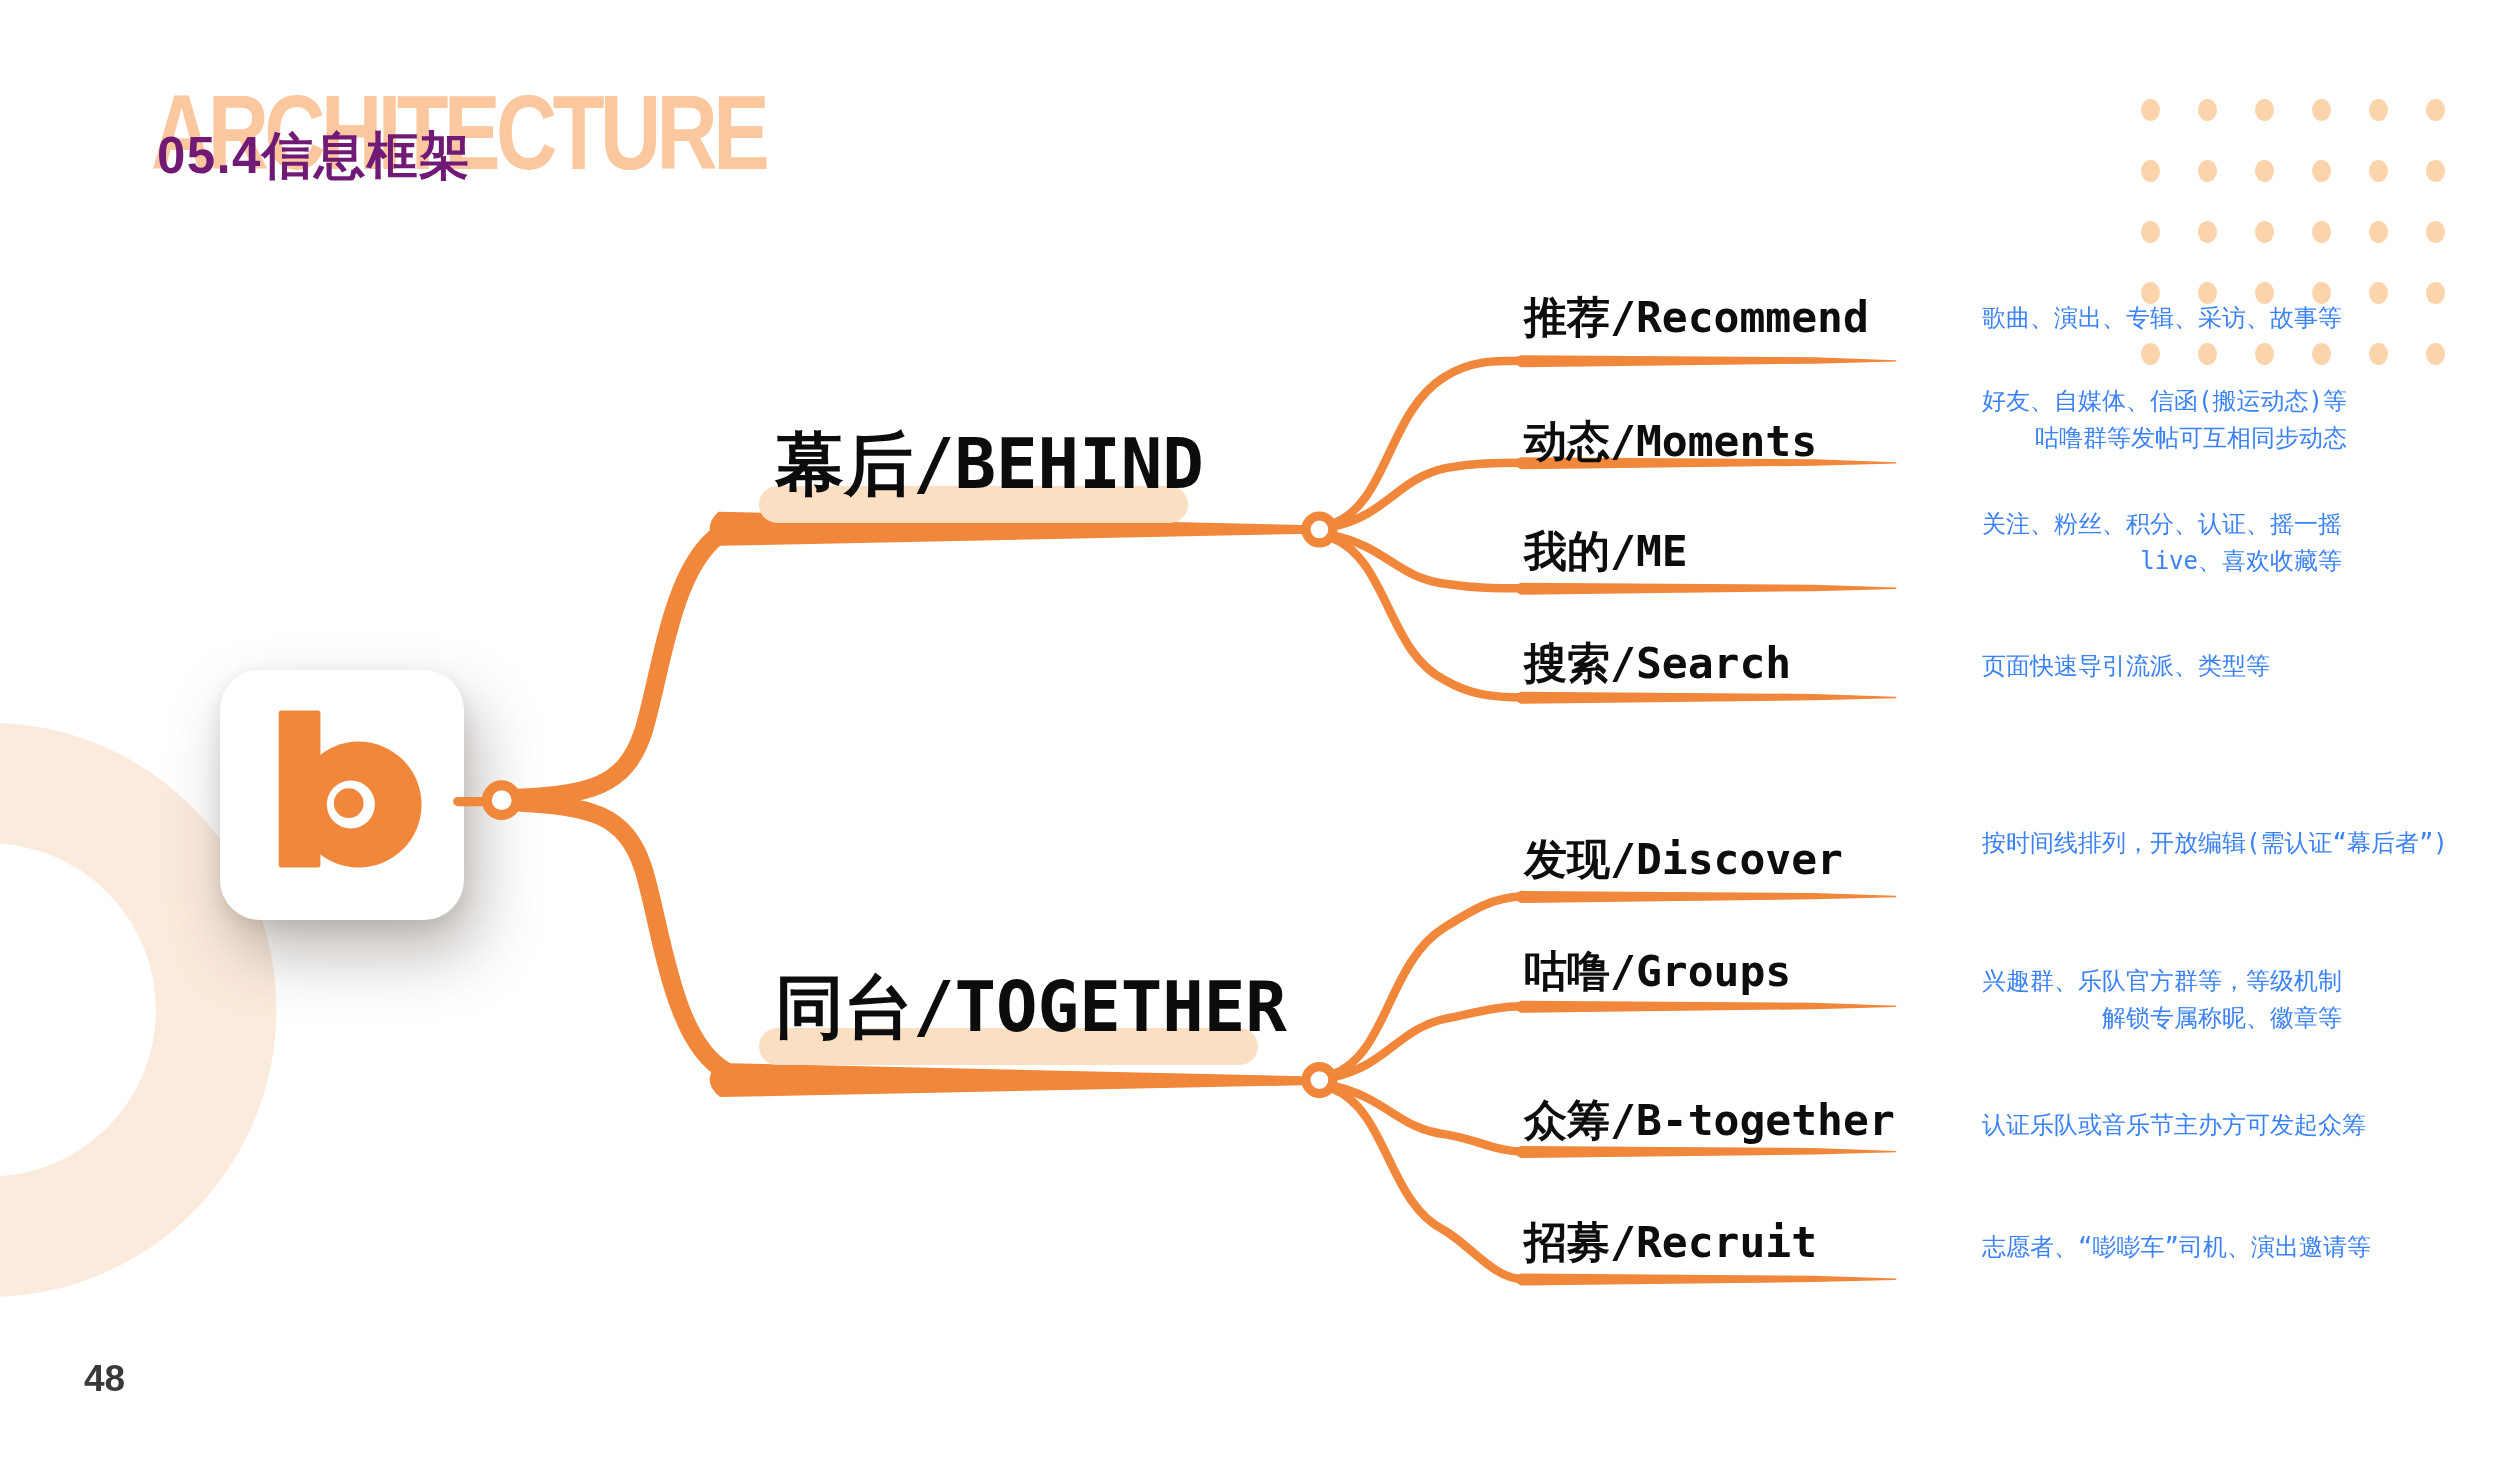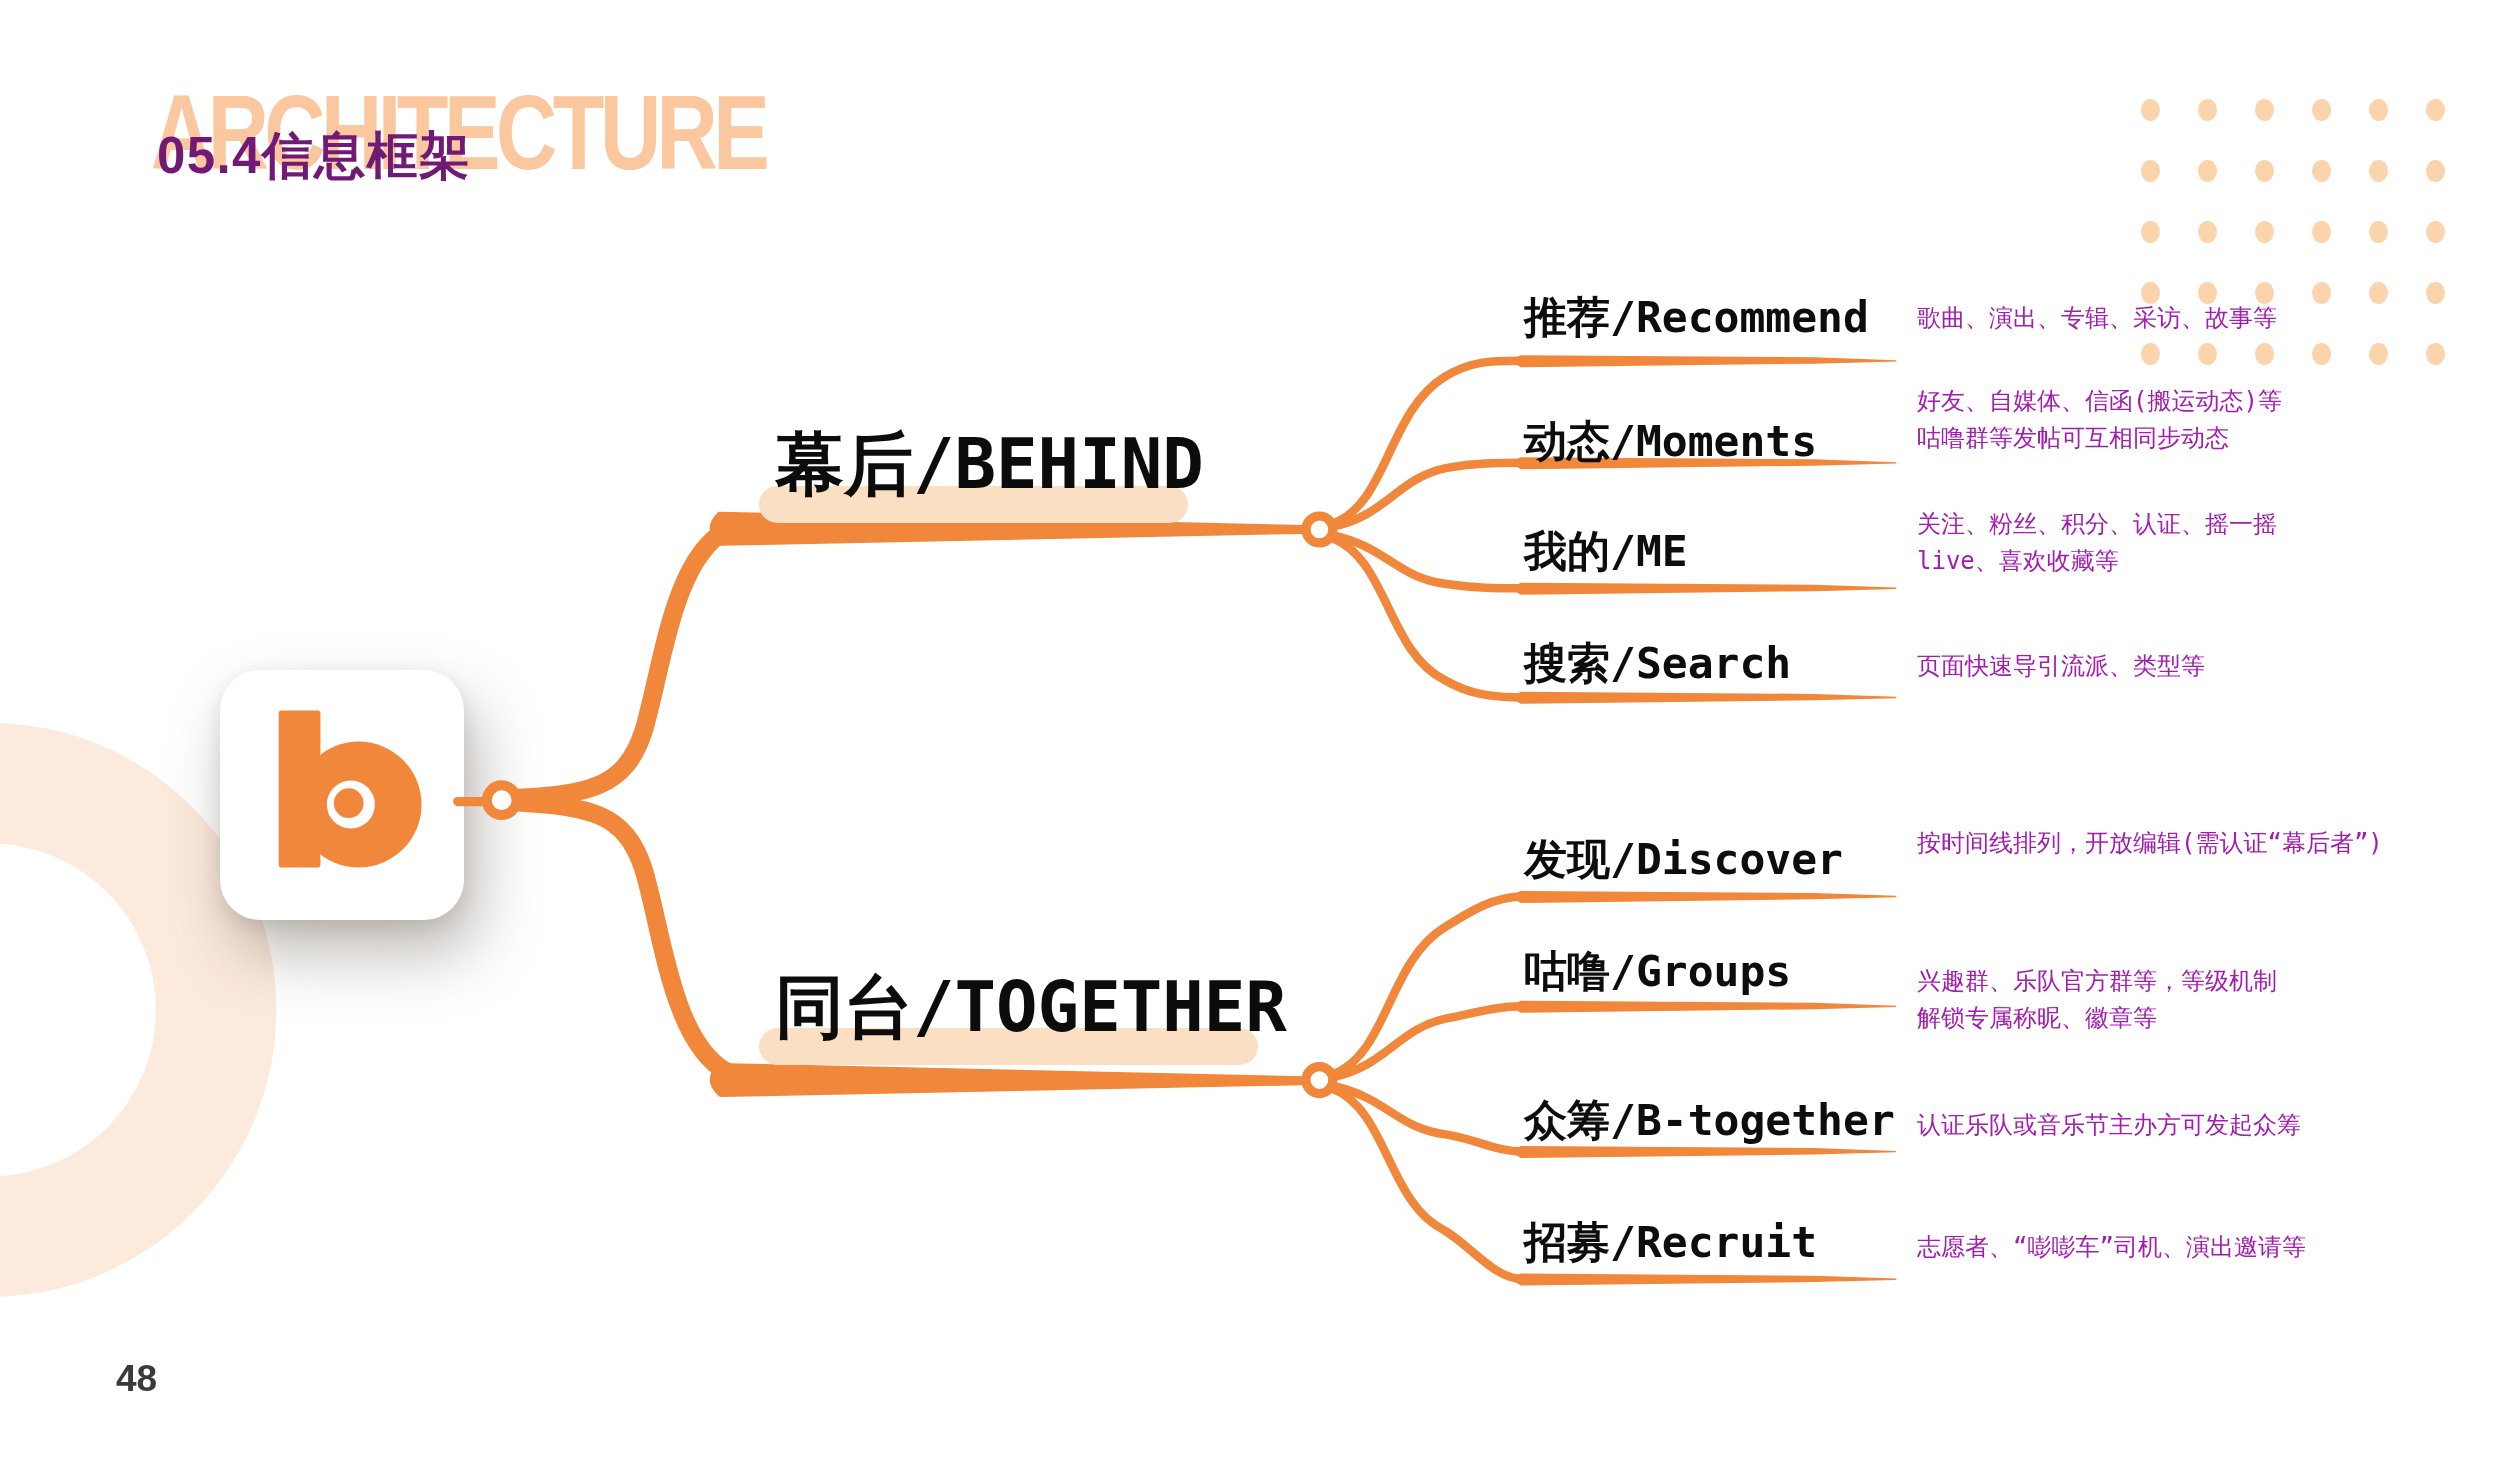--- a/index.html
+++ b/index.html
@@ -36,25 +36,25 @@
     font-family:"DejaVu Sans Mono","DejaVu Sans",sans-serif;
     font-size:69px;font-weight:800;color:#0c0c0c;line-height:78px;
     white-space:nowrap;z-index:5;text-align:center;
   }
   .sub-label{
     left:1524px;font-family:"DejaVu Sans Mono","DejaVu Sans",sans-serif;
     font-size:43px;font-weight:800;color:#0d0d0d;line-height:54px;
     white-space:nowrap;z-index:5;
   }
   .desc{
-    left:1917px;font-family:"DejaVu Sans Mono","DejaVu Sans",sans-serif;
-    font-size:24px;font-weight:500;color:#a21caf;line-height:37px;
-    white-space:nowrap;z-index:5;
+    left:1982px;font-family:"DejaVu Sans Mono","DejaVu Sans",sans-serif;
+    font-size:24px;font-weight:500;color:#3b82f6;line-height:37px;
+    white-space:nowrap;z-index:5;text-align:right;
   }
-  #page-number{left:84px;top:1358px;font-size:37px;font-weight:800;color:#3a3a3a;z-index:5;margin-left:32px;}
+  #page-number{left:84px;top:1358px;font-size:37px;font-weight:800;color:#3a3a3a;z-index:5;}
 </style>
 </head>
 <body>
 
 <svg id="bg-svg" width="2512" height="1482" viewBox="0 0 3545 2091">
   <circle cx="-15" cy="1425" r="320" fill="none" stroke="#FCEADC" stroke-width="170"></circle>
 </svg>
 
 <div id="dot-grid">
     <span class="dot"></span>

